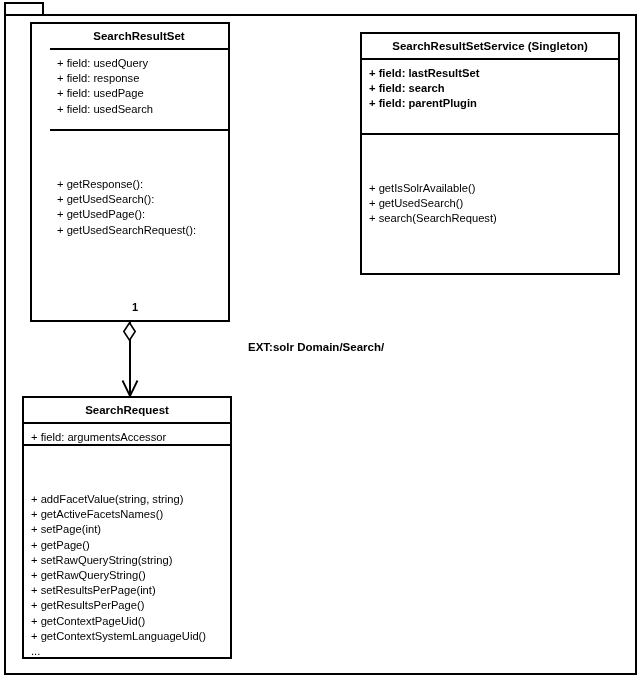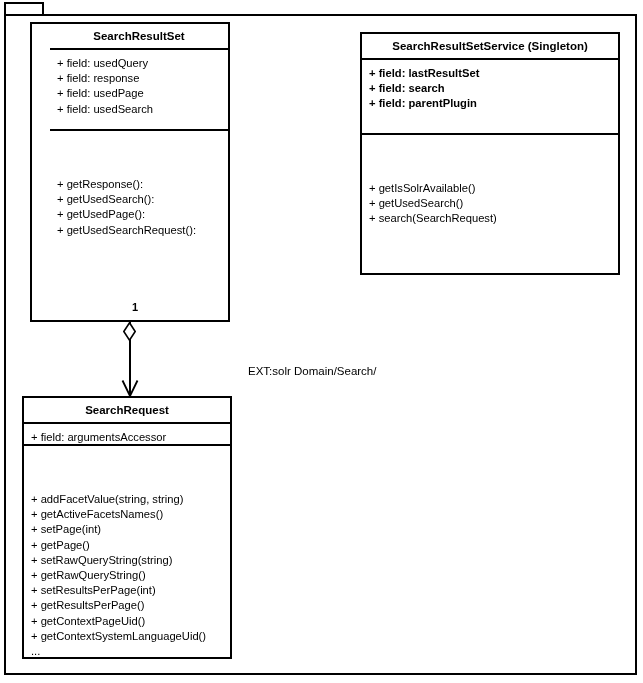--- a/index.html
+++ b/index.html
@@ -124,23 +124,22 @@
     font-weight: bold;
   }
 
   
   .note-label {
     position: absolute;
     left: 248px;
     top: 340px;
     font-size: 11.5px;
     line-height: 14px;
-    font-weight: normal;
+    font-weight: bold;
     white-space: nowrap;
-    margin-top: 24px;
   }
 </style>
 </head>
 <body>
 
 <div id="canvas">
 
   <div class="frame-tab">
     <span class="frame-tab-label"></span>
   </div>

